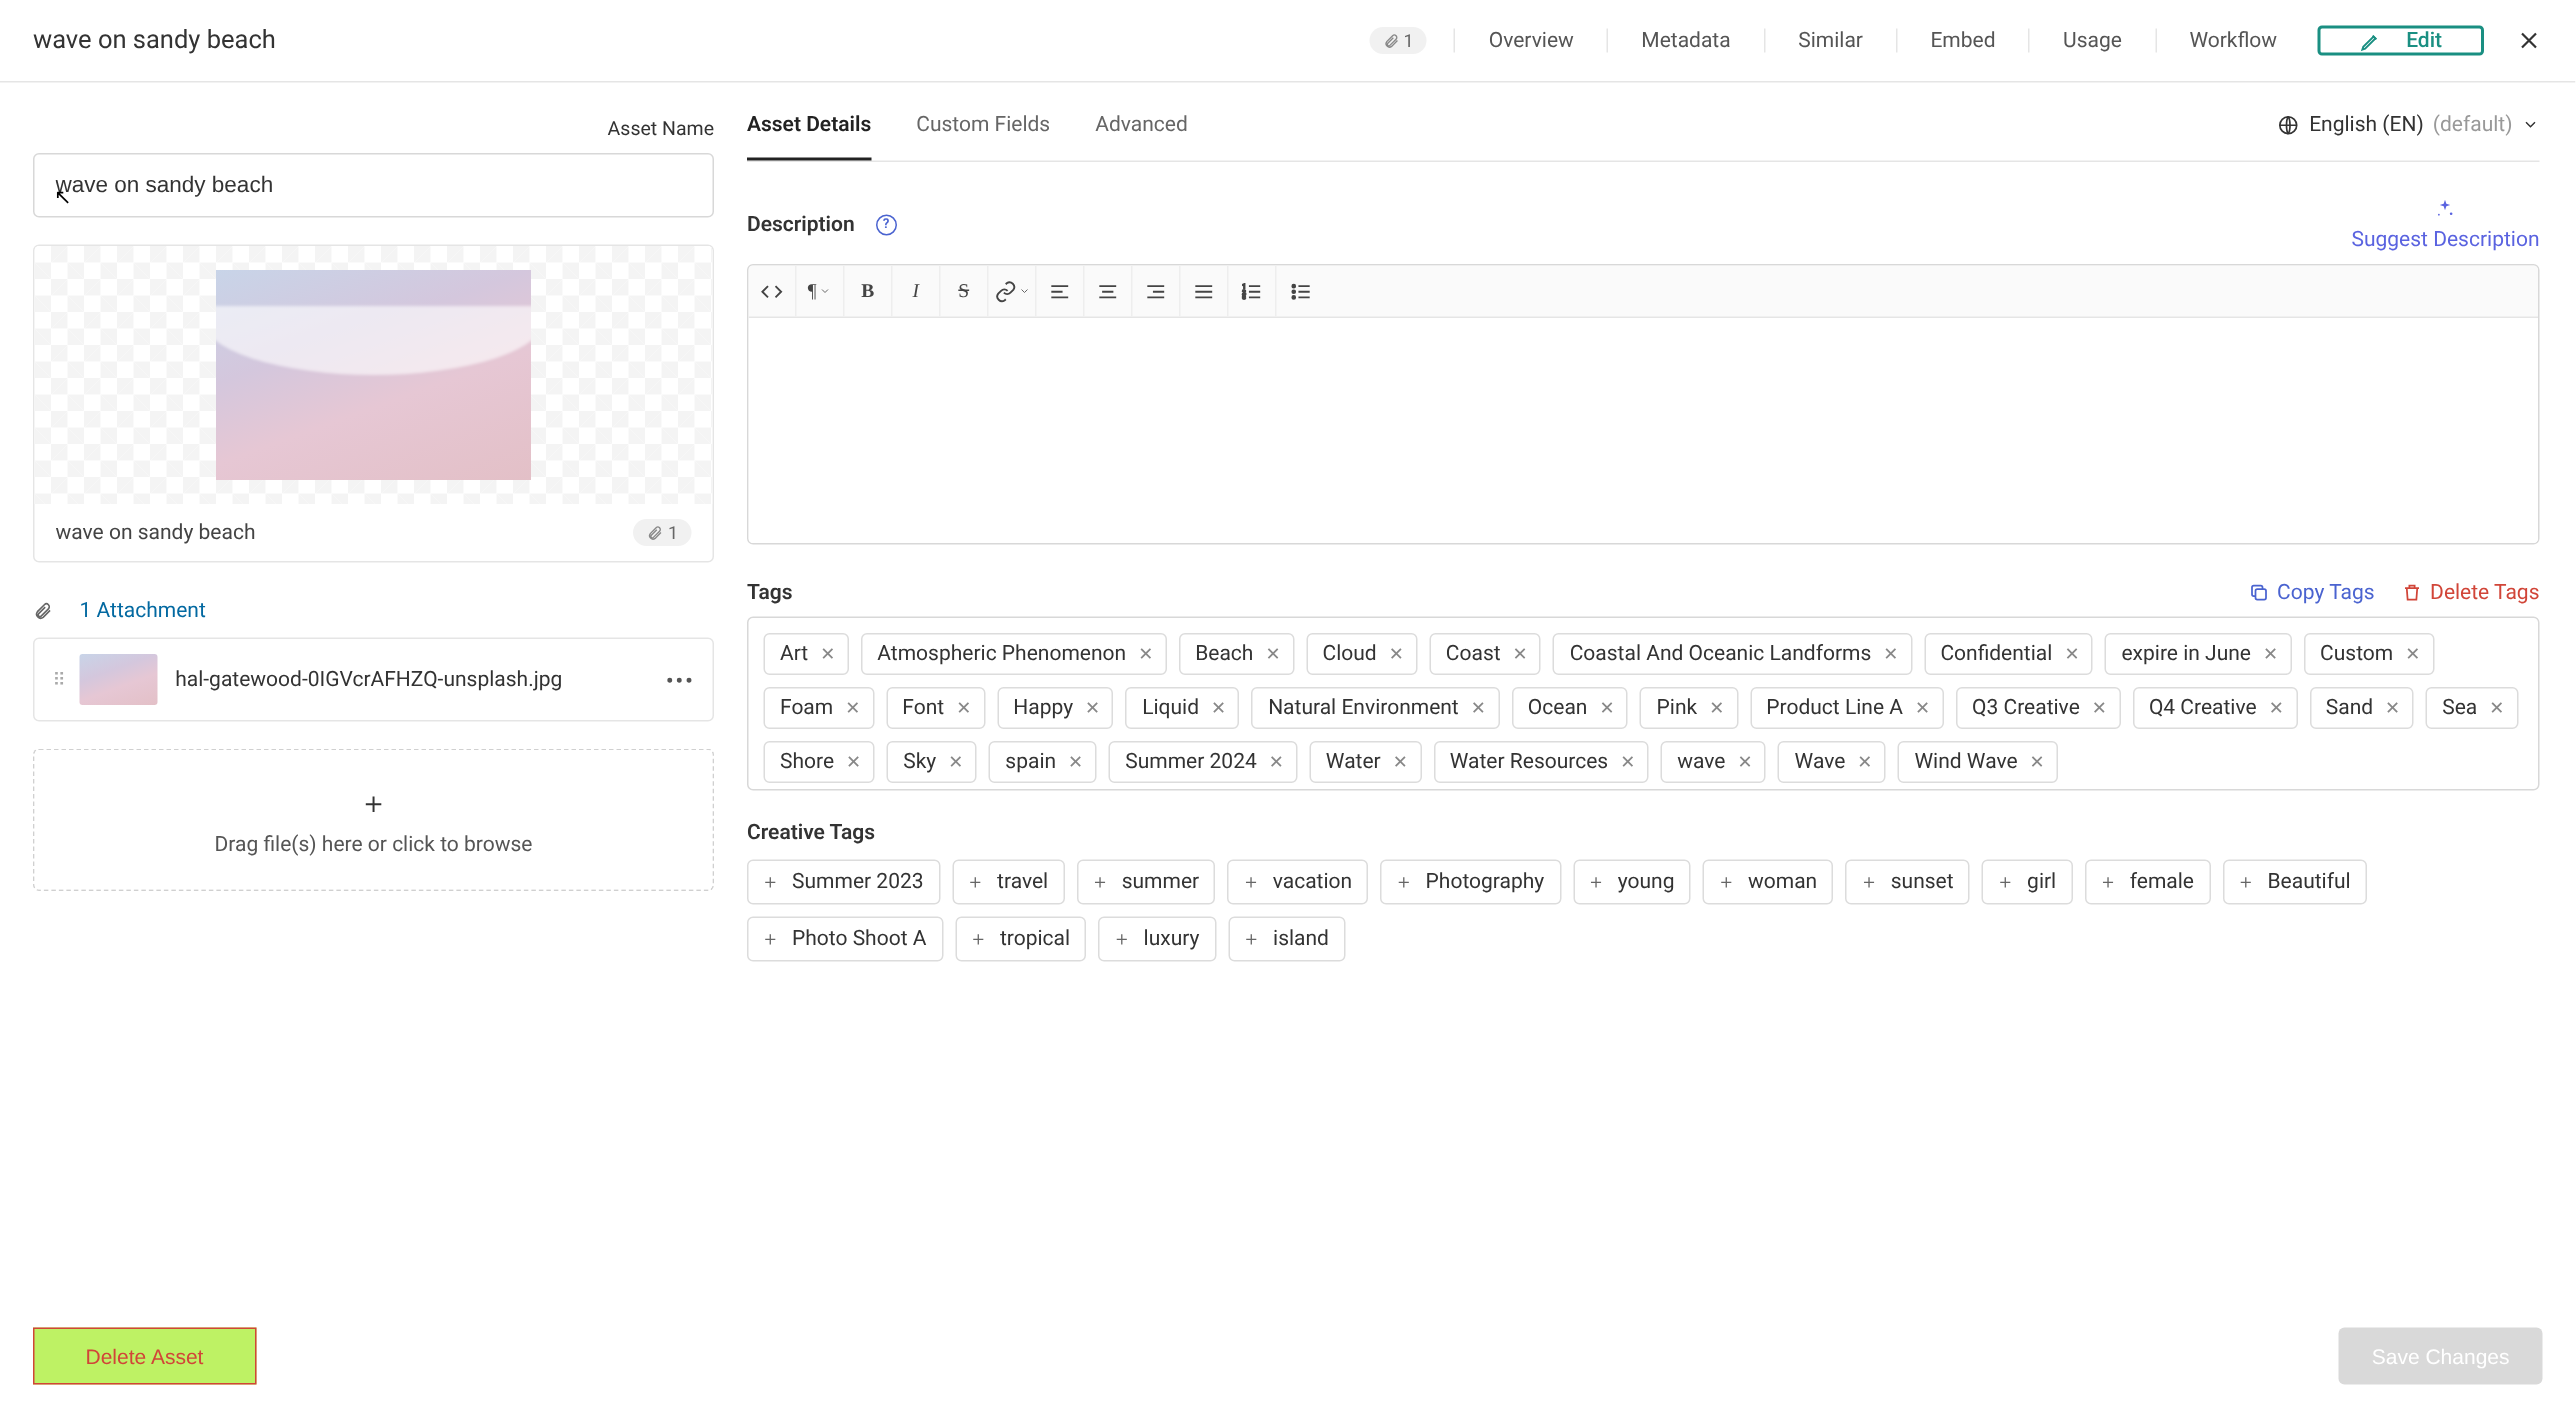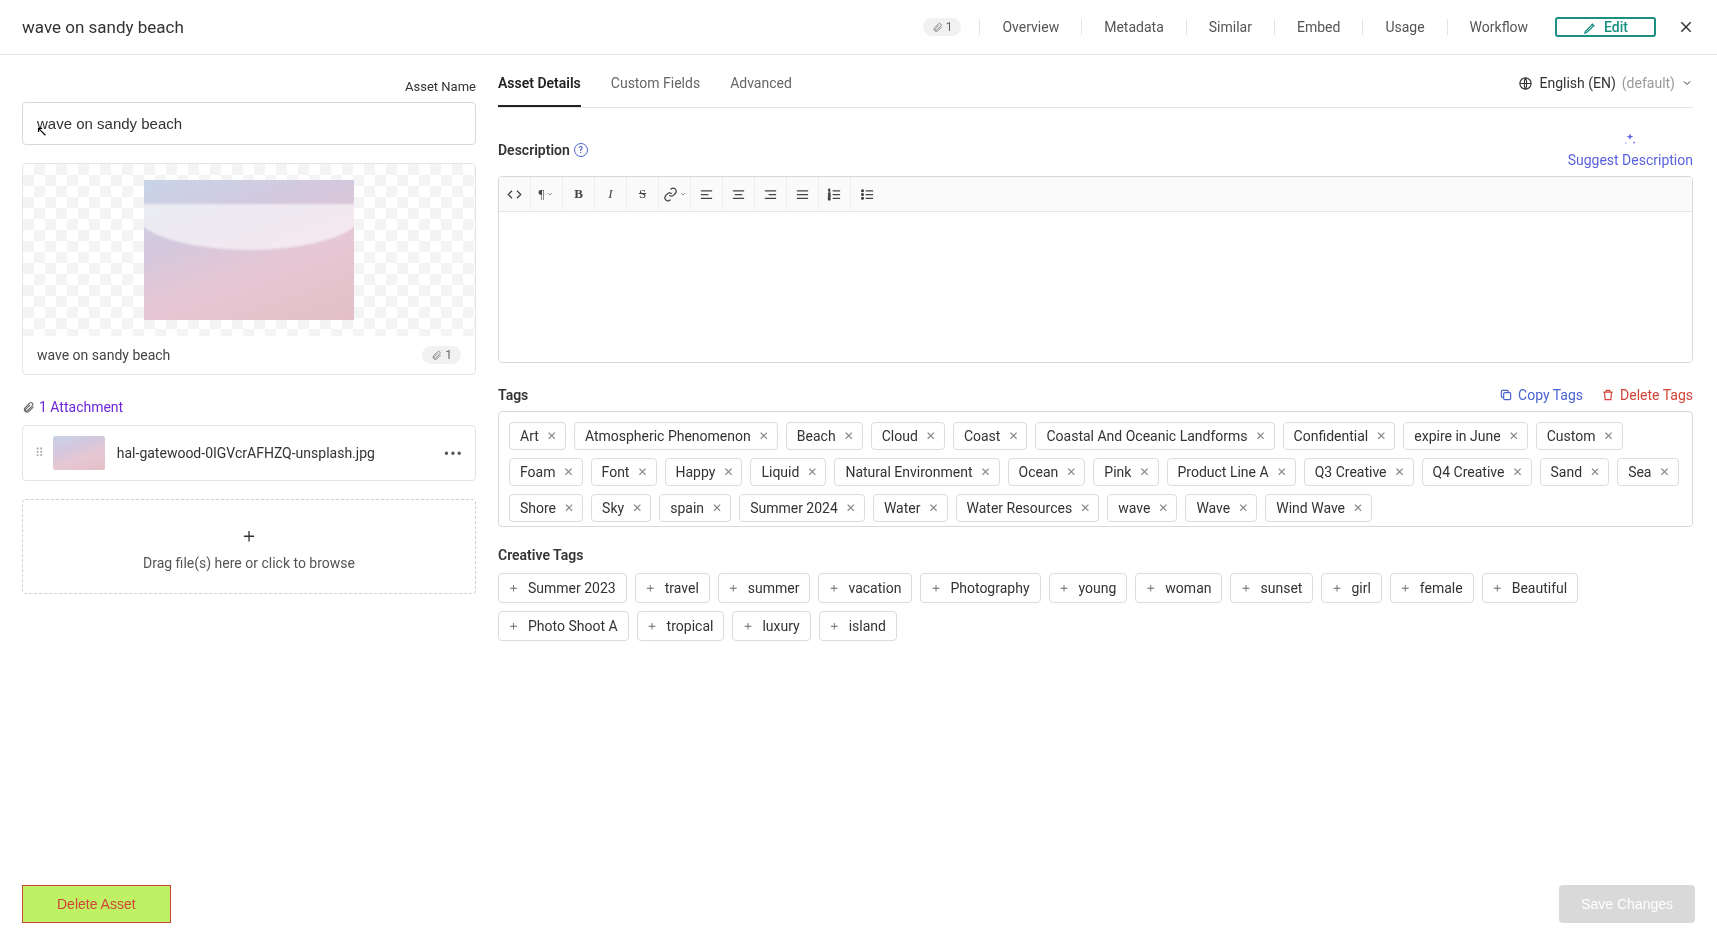--- a/index.html
+++ b/index.html
@@ -2,56 +2,56 @@
 <html><head>
 <meta charset="utf-8">
 <style>
   * { box-sizing: border-box; margin: 0; padding: 0; }
   body { font-family: -apple-system, BlinkMacSystemFont, "Segoe UI", Roboto, Helvetica, Arial, sans-serif; font-size: 14px; color: #2d2d2d; background: #fff; }
   .topbar { height: 55px; border-bottom: 1px solid #e5e5e5; display: flex; align-items: center; padding-left: 22px; }
   .topbar-title { font-size: 17px; color: #333; flex: 1; }
   .badge-attach { display: inline-flex; align-items: center; gap: 3px; background: #f1f1f1; border-radius: 12px; padding: 2px 9px; font-size: 12px; color: #666; margin-right: 18px; }
   .topnav { display: flex; height: 100%; align-items: center; }
   .topnav-item { display: flex; align-items: center; padding: 0 22px; font-size: 14px; color: #555; border-left: 1px solid #e5e5e5; cursor: pointer; }
-  .topnav-item.edit { color: #1a8f82; border: 2px solid #1a8f82; border-radius: 3px; margin: 3px 5px; padding: 0 26px; gap: 6px; font-weight: 500; }
+  .topnav-item.edit { color: #1a8f82; border: 2px solid #1a8f82; border-radius: 3px; margin: 3px 5px; padding: 0 26px; gap: 16px; font-weight: 500; }
   .close-btn { display: flex; align-items: center; justify-content: center; width: 50px; font-size: 20px; color: #333; cursor: pointer; margin-right:6px;}
   .content { display: flex; padding: 0; height: calc(100vh - 55px - 72px); }
   .left-col { width: 498px; padding: 24px 22px 10px 22px; }
   .right-col { flex: 1; padding: 0 24px 10px 0; }
   .field-label { font-size: 13px; font-weight: 400; color: #333; margin-bottom: 8px; text-align: right; }
   .text-input { width: 100%; border: 1px solid #d8d8d8; border-radius: 4px; padding: 12px 14px; font-size: 15px; color: #333; margin-bottom: 18px; background:#fff;}
   .preview-card { border: 1px solid #e5e5e5; border-radius: 4px; overflow: hidden; margin-bottom: 24px; }
   .preview-img-area { height: 172px; position: relative; display:flex; align-items:center; justify-content:center;
     background-image:
       linear-gradient(45deg,#f4f4f4 25%,transparent 25%),
       linear-gradient(-45deg,#f4f4f4 25%,transparent 25%),
       linear-gradient(45deg,transparent 75%,#f4f4f4 75%),
       linear-gradient(-45deg,transparent 75%,#f4f4f4 75%);
     background-size: 22px 22px;
     background-position: 0 0,0 11px,11px -11px,-11px 0;
     background-color:#fff;
   }
   .preview-thumb { width: 210px; height: 140px; background: linear-gradient(160deg,#c8d4e8 0%,#d4c7dd 35%,#e6c7d4 60%,#e3c0c7 100%); position:relative; overflow:hidden;}
   .wave { position:absolute; top:24px; left:-10px; width:230px; height:46px; background: rgba(255,255,255,0.6); border-radius:0 0 60% 60% / 0 0 100% 100%; filter: blur(1.2px); }
   .preview-meta { display: flex; justify-content: space-between; align-items: center; padding: 10px 14px; font-size: 14px; color: #444; }
-  .attach-header { display:flex; align-items:center; gap:4px; font-size:14px; color:#6d28d9; margin-bottom:10px;}
+  .attach-header { display:flex; align-items:center; gap:18px; font-size:14px; color:#0369a1; margin-bottom:10px;}
   .attach-row { border:1px solid #e5e5e5; border-radius:4px; display:flex; align-items:center; padding:10px 12px; gap:12px; margin-bottom:18px;}
   .attach-handle { color:#aaa; font-size:12px; cursor:grab; letter-spacing:-3px;}
   .attach-thumb { width:52px; height:34px; background: linear-gradient(160deg,#c8d4e8 0%,#d4c7dd 35%,#e6c7d4 60%,#e3c0c7 100%); border-radius:2px;}
   .attach-name { flex:1; font-size:14px; color:#333;}
   .attach-more { color:#555; font-size:16px; letter-spacing:1px; cursor:pointer;}
   .dropzone { border:1.5px dashed #d0d0d0; border-radius:4px; padding:22px 10px; text-align:center; color:#555;}
   .dropzone .plus { font-size:20px; color:#333; display:block; margin-bottom:6px; font-weight:300;}
   .subtabs { display:flex; gap:30px; border-bottom:1px solid #e5e5e5; padding-top:20px; align-items:flex-start;}
   .subtab { padding-bottom:14px; font-size:14px; color:#666; cursor:pointer; border-bottom:2px solid transparent;}
   .subtab.active { color:#222; font-weight:600; border-bottom-color:#222;}
   .lang-select { margin-left:auto; display:flex; align-items:center; gap:6px; color:#333; font-size:14px; padding-bottom:6px; cursor:pointer;}
   .lang-select .muted { color:#999;}
   .section-row { display:flex; justify-content:space-between; align-items:center; margin-top:24px; margin-bottom:8px;}
-  .section-label { font-size:14px; font-weight:600; color:#333; display:flex; align-items:center; gap:4px;}
+  .section-label { font-size:14px; font-weight:600; color:#333; display:flex; align-items:center; gap:14px;}
   .help-circle { display:inline-flex; width:14px; height:14px; border:1.2px solid #4a63d0; border-radius:50%; align-items:center; justify-content:center; font-size:9px; color:#4a63d0;}
   .suggest-link { color:#5a63e0; font-size:14px; display:flex; align-items:center; gap:6px; cursor:pointer;flex-direction:column;}
   .editor-box { border:1px solid #d8d8d8; border-radius:4px; overflow:hidden;}
   .editor-toolbar { display:flex; border-bottom:1px solid #e5e5e5; background:#fafafa;}
   .tb-btn { width:32px; height:34px; display:flex; align-items:center; justify-content:center; color:#444; font-size:13px; cursor:pointer; border-right:1px solid #eee;}
   .tb-btn:last-child{border-right:none;}
   .tb-btn span{font-family: Georgia, serif;}
   .editor-body { min-height:150px; padding:12px; background:#fff;}
   .tags-actions { display:flex; gap:18px;}
   .link-blue { color:#4a63d0; display:flex; align-items:center; gap:5px; cursor:pointer; font-size:14px;}

